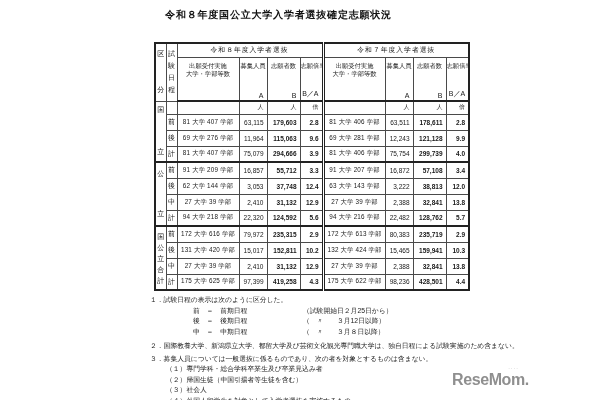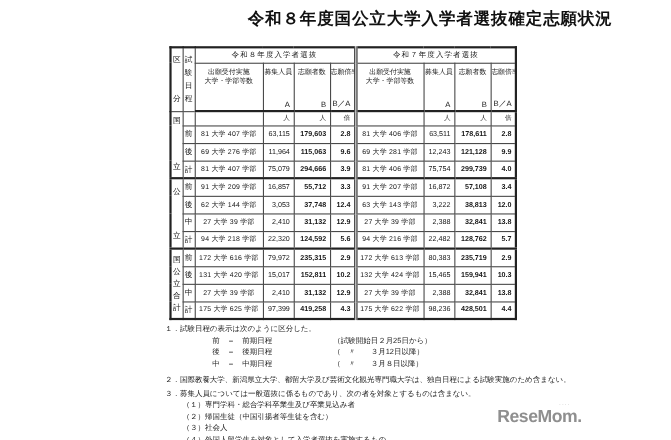--- a/index.html
+++ b/index.html
@@ -1,20 +1,20 @@
 <!DOCTYPE html>
 <html><head>
 <meta charset="utf-8">
 <style>
   * { margin:0; padding:0; box-sizing:border-box; }
   body { width:610px; height:400px; background:#f6f6f4; font-family:"Liberation Sans","DejaVu Sans",sans-serif; }
   .page { position:relative; width:610px; height:400px; background:#ffffff; color:#1c1c1c; overflow:hidden; }
 
-  .title { position:absolute; top:8px; left:0; width:557px; text-align:right;
-           font-size:15px; font-weight:bold; letter-spacing:0.8px; color:#111; }
+  .title { position:absolute; top:8px; left:0; width:557px; text-align:center;
+           font-size:10px; font-weight:bold; letter-spacing:0.8px; color:#111; }
 
   
   .tbl-wrap { position:absolute; left:154px; top:42px; }
   table { border-collapse:collapse; table-layout:fixed; width:308px; border:2px solid #222;
           font-size:6.5px; color:#181818; }
   td, th { border:1px solid #4a4a4a; padding:0; font-weight:normal; overflow:hidden; white-space:nowrap; vertical-align:middle; }
   tr.h-year  { height:14px; }
   tr.h-cols  { height:44px; }
   tr.r-units { height:13px; }
   tr.r-data  { height:16px; }

